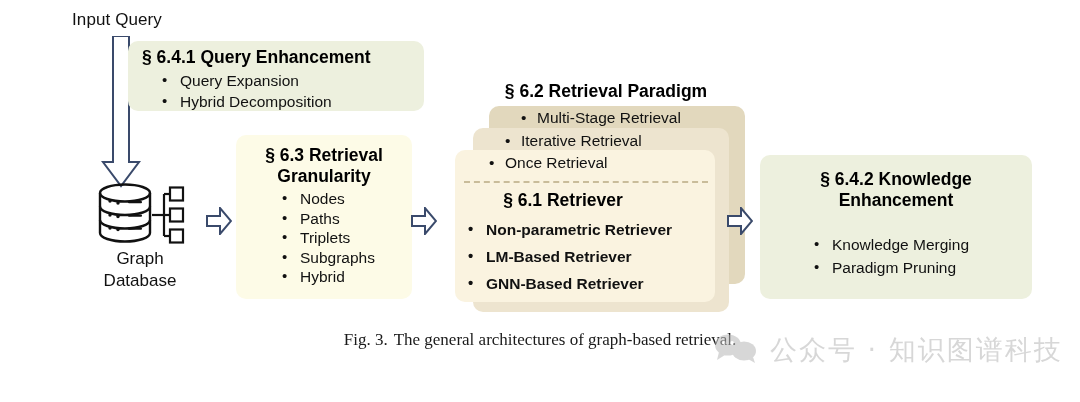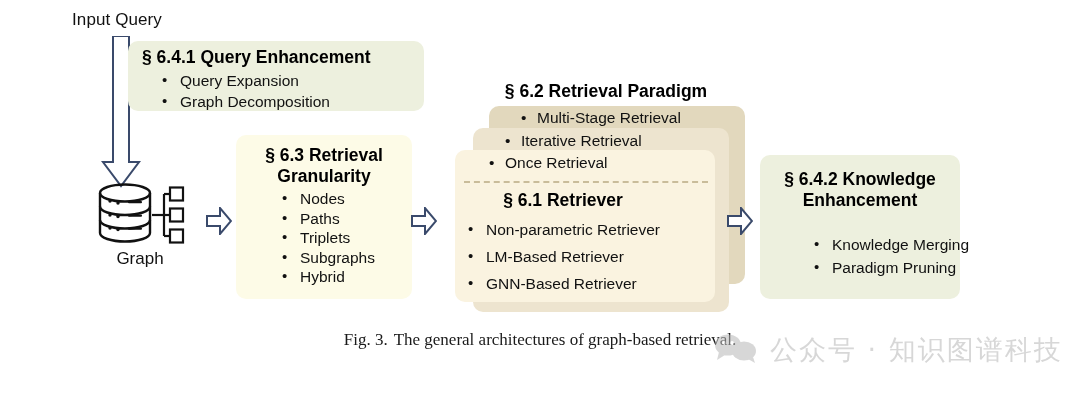--- a/index.html
+++ b/index.html
@@ -89,21 +89,21 @@
     left: 236px; top: 135px;
     width: 176px; height: 164px;
     padding: 10px 10px 0 10px;
   }
   #box-granularity .bullets { margin-top: 2px; padding-left: 34px; }
   #box-granularity .bullets li { line-height: 19.5px; }
 
   
   #box-knowledge {
     left: 760px; top: 155px;
-    width: 200px; height: 144px;
+    width: 272px; height: 144px;
     padding: 14px 12px 0 12px;
   }
   #box-knowledge .bullets { margin-top: 22px; padding-left: 40px; }
   #box-knowledge .bullets li { line-height: 23px; }
 
   
   #paradigm-title {
     left: 466px; top: 81px;
     width: 280px;
     text-align: center;
@@ -148,21 +148,21 @@
   }
 
   #retriever-title {
     left: 455px; top: 190px;
     width: 216px;
     text-align: center;
   }
   #retriever-bullets {
     left: 466px; top: 216px;
   }
-  #retriever-bullets li { line-height: 27px; font-size: 15.5px; }
+  #retriever-bullets li { line-height: 27px; font-size: 15.5px; font-weight: bold; }
 
   #arrow-gran { left: 411px; top: 207px; }
   #arrow-retr { left: 727px; top: 207px; }
   #arrow-know { left: 206px; top: 207px; }
   #arrow-input { left: 101px; top: 36px; }
 
   
   #db-icon { left: 94px; top: 182px; }
 
   
@@ -202,21 +202,21 @@
   <div class="abs" id="arrow-input">
     <svg width="40" height="152" viewBox="0 0 40 152">
       <polygon points="12,0 28,0 28,126 38,126 20,150 2,126 12,126" fill="#ffffff" stroke="#3a4a6b" stroke-width="2"></polygon>
     </svg>
   </div>
 
   <div class="abs panel panel-green" id="box-query-enhancement">
     <div class="panel-title">§ 6.4.1 Query Enhancement</div>
     <ul class="bullets">
       <li>Query Expansion</li>
-      <li>Graph Decomposition</li>
+      <li>Hybrid Decomposition</li>
     </ul>
   </div>
 
   <div class="abs" id="db-icon">
     <svg width="92" height="66" viewBox="0 0 92 66">
       <g fill="none" stroke="#111111" stroke-width="2.4">
         <ellipse cx="31" cy="11" rx="25" ry="8.5"></ellipse>
         <path d="M6 11 v40 a25 8.5 0 0 0 50 0 V11"></path>
         <path d="M6 24.5 a25 8.5 0 0 0 50 0"></path>
         <path d="M6 38 a25 8.5 0 0 0 50 0"></path>
@@ -240,20 +240,21 @@
         <path d="M70 54 H76"></path>
         <rect x="76" y="5.5" width="13" height="13"></rect>
         <rect x="76" y="26.5" width="13" height="13"></rect>
         <rect x="76" y="47.5" width="13" height="13"></rect>
       </g>
     </svg>
   </div>
 
   <div class="abs db-caption">
     <div>Graph</div>
+    <div>Database</div>
   </div>
 
   <div class="abs" id="arrow-know">
     <svg width="26" height="28" viewBox="0 0 26 28">
       <polygon points="1,9 14,9 14,1 25,14 14,27 14,19 1,19" fill="#ffffff" stroke="#3a4a6b" stroke-width="2"></polygon>
     </svg>
   </div>
 
   <div class="abs panel panel-cream" id="box-granularity">
     <div class="panel-title">§ 6.3 Retrieval</div>

